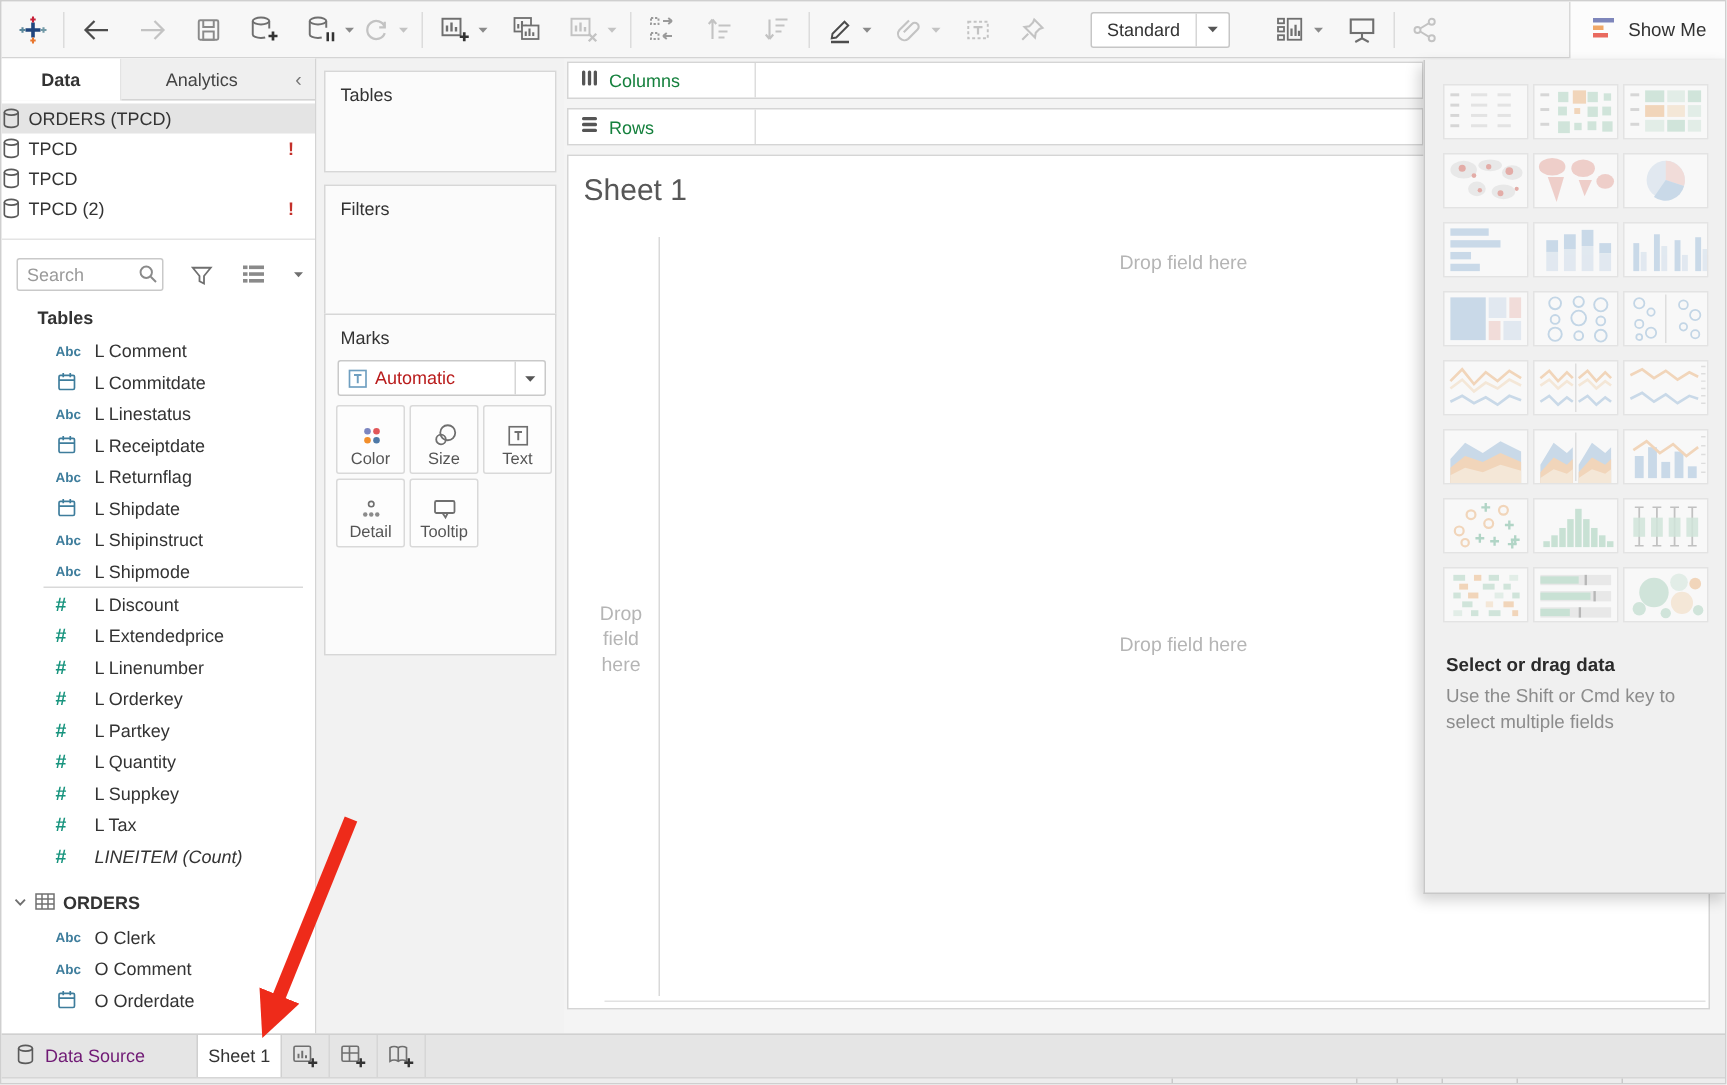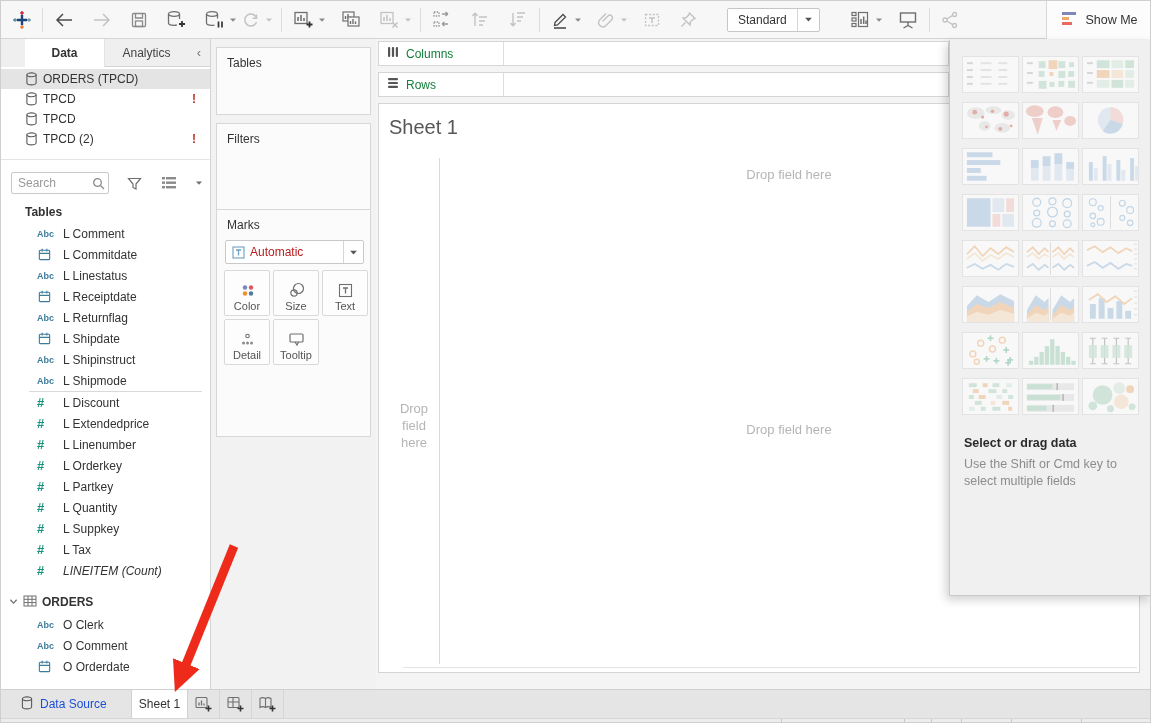--- a/index.html
+++ b/index.html
@@ -17,25 +17,25 @@
   .tb-gap { width:10px; }
   .standard-dd { display:flex; align-items:center; height:24px; border:1px solid #c6c6c6; background:#fff; border-radius:2px; margin:0 16px; }
   .standard-dd .lbl { padding:0 10px; font-size:12px; color:#333; }
   .standard-dd .dd-btn { width:22px; height:100%; border-left:1px solid #d6d6d6; display:flex; align-items:center; justify-content:center; }
   .showme-btn { position:absolute; right:0; top:0; width:106px; height:38px; background:#fcfcfc; border-left:1px solid #d8d8d8; display:flex; align-items:center; justify-content:center; gap:7px; box-shadow:0 1px 0 #fcfcfc; }
   .showme-btn .lbl { font-size:12.5px; color:#333; }
 
   
   .left-pane { position:absolute; left:0; top:38px; width:210px; height:650px; background:#fff; border-right:1px solid #d4d4d4; overflow:hidden; }
   .pane-tabs { position:absolute; left:0; top:0; width:100%; height:28px; display:flex; background:#efefef; font-size:12px; }
-  .pane-tab-data { width:80px; background:#fff; font-weight:bold; display:flex; align-items:center; justify-content:center; border-right:1px solid #e3e3e3;margin-left:24px; }
+  .pane-tab-data { width:80px; background:#fff; font-weight:bold; display:flex; align-items:center; justify-content:center; border-right:1px solid #e3e3e3; }
   .pane-tab-analytics { flex:1; display:flex; align-items:center; justify-content:center; color:#444; border-bottom:1px solid #d4d4d4; }
   .pane-collapse { width:22px; display:flex; align-items:center; justify-content:center; color:#777; font-size:13px; border-bottom:1px solid #d4d4d4; }
   .ds-list { position:absolute; left:0; top:30px; width:100%; }
-  .ds-row { display:flex; align-items:center; height:20px; padding-left:24px; font-size:12px; }
+  .ds-row { display:flex; align-items:center; height:20px; font-size:12px; }
   .ds-row.selected { background:#e4e4e4; }
   .ds-row .ds-icon { width:18px; display:flex; }
   .ds-row .ds-label { flex:1; white-space:nowrap; }
   .ds-err { color:#c4302b; font-weight:bold; font-size:12px; padding-right:14px; }
   .ds-sep { position:absolute; left:0; top:120px; width:100%; border-bottom:1px solid #e4e4e4; }
   .search-row { position:absolute; left:0; top:130px; width:100%; height:28px; display:flex; align-items:center; padding:0 6px 0 10px; gap:18px; }
   .search-box { position:relative; width:125px; height:22px; }
   .search-box input { width:100%; height:100%; border:1px solid #c9c9c9; border-radius:2px; font-size:12px; padding:0 20px 0 6px; color:#333; font-family:"Liberation Sans",sans-serif; background:#fff; }
   .search-box input::placeholder { color:#9a9a9a; }
   .search-box .mag { position:absolute; right:4px; top:4px; }
@@ -83,21 +83,21 @@
   
   .showme-panel { position:absolute; left:948px; top:39px; width:203px; height:556px; background:#f0f0f0; border:1px solid #c8c8c8; border-top:none; box-shadow:-3px 4px 9px rgba(0,0,0,0.18); }
   .thumb-grid { position:absolute; left:12px; top:16px; width:180px; display:flex; flex-wrap:wrap; gap:9px 3px; }
   .thumb { width:57px; height:37px; background:#fff; border:1px solid #dadada; opacity:0.55; display:flex; align-items:center; justify-content:center; overflow:hidden; }
   .thumb svg { display:block; }
   .sm-hint-title { position:absolute; left:14px; top:396px; font-size:12.5px; font-weight:bold; color:#2b2b2b; }
   .sm-hint-body { position:absolute; left:14px; top:416px; width:170px; font-size:12.5px; color:#8c8c8c; line-height:17px; }
 
   
   .bottom-tabs { position:absolute; left:0; top:688px; width:1151px; height:29px; background:#e5e5e5; border-top:1px solid #d0d0d0; display:flex; align-items:stretch; }
-  .tab-datasource { width:131px; display:flex; align-items:center; gap:7px; padding-left:20px; font-size:12px; color:#1d4ed8; border-right:1px solid #d0d0d0; }
+  .tab-datasource { width:131px; display:flex; align-items:center; gap:7px; padding-left:10px; font-size:12px; color:#701a75; border-right:1px solid #d0d0d0; }
   .tab-sheet { width:56px; background:#fff; border-right:1px solid #d0d0d0; display:flex; align-items:center; justify-content:center; font-size:12px; color:#333; }
   .tab-newbtn { width:32px; display:flex; align-items:center; justify-content:center; border-right:1px solid #d6d6d6; }
   .status-bar { position:absolute; left:0; top:717px; width:1151px; height:6px; background:#ededed; border-top:1px solid #d6d6d6; }
   .status-seg { position:absolute; top:0; width:1px; height:6px; background:#c9c9c9; }
 
   .arrow-overlay { position:absolute; left:0; top:0; width:1151px; height:723px; pointer-events:none; z-index:50; }
 </style>
 </head>
 <body>
 

